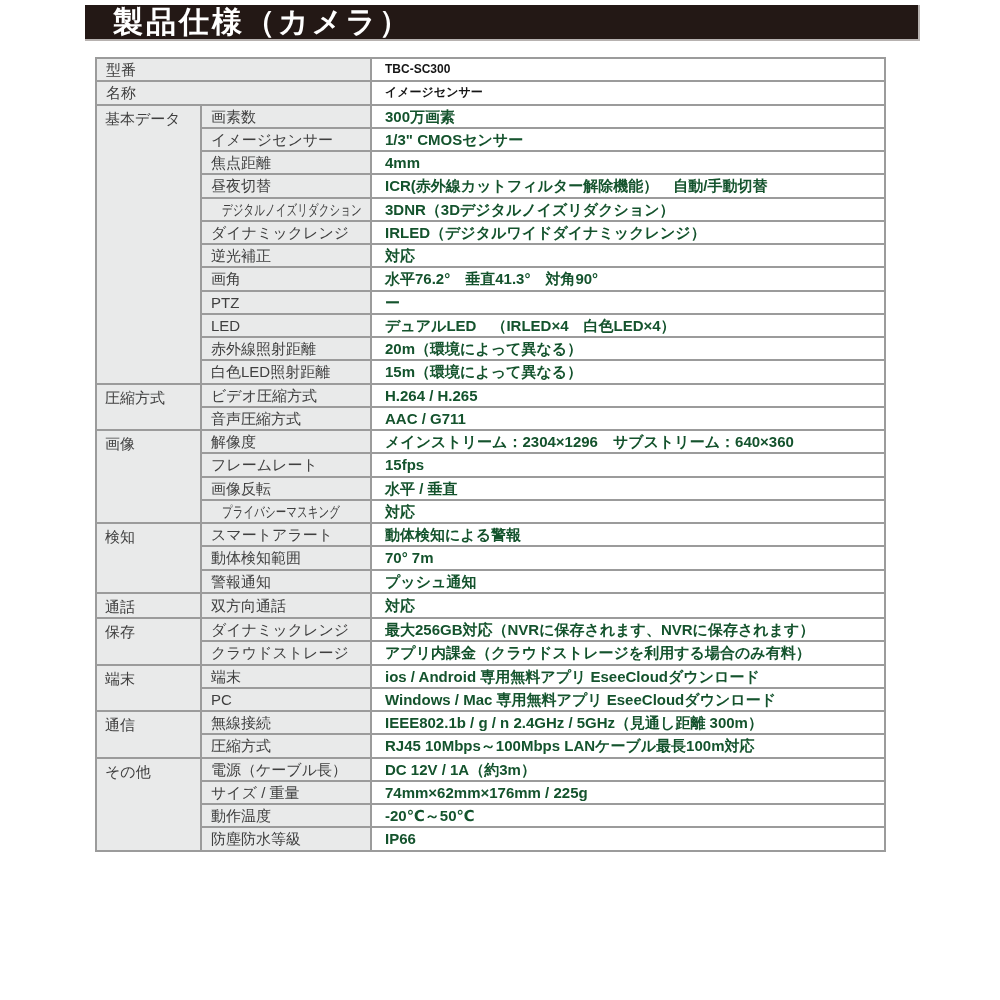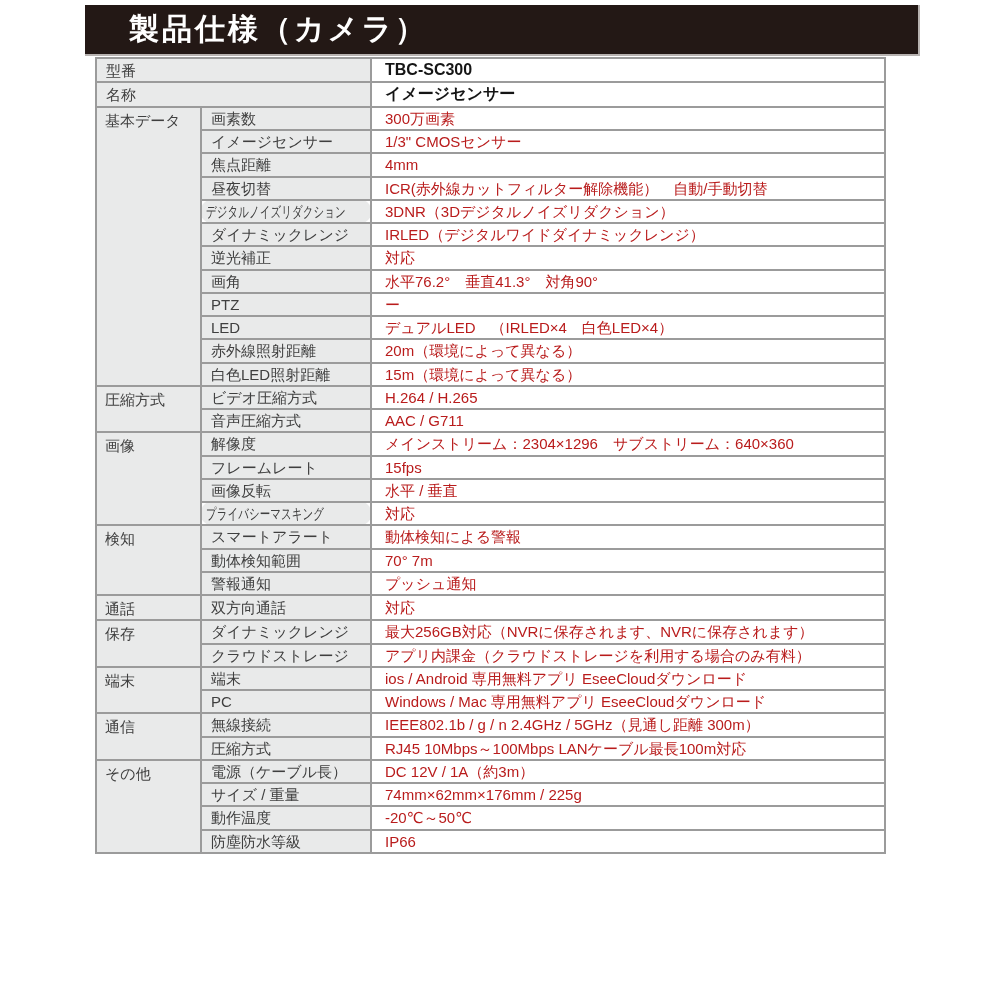--- a/index.html
+++ b/index.html
@@ -8,25 +8,25 @@
     background: #ffffff;
     font-family: "Liberation Sans", "DejaVu Sans", sans-serif;
     color: #333;
   }
   .page { position: relative; width: 1000px; height: 1000px; background: #fff; overflow: hidden; }
 
   
   .title-bar {
     position: absolute;
     left: 85px; top: 5px;
-    width: 835px; height: 51px;
+    width: 835px; height: 36px;
     background: #231815;
     display: flex; align-items: center;
     box-sizing: border-box;
-    padding-left: 44px;
+    padding-left: 28px;
     border-right: 2px solid #b7b2b0;
     border-bottom: 2px solid #b7b2b0;
   }
   .title-bar .title-text {
     color: #ffffff;
     font-size: 30px;
     font-weight: bold;
     letter-spacing: 3px;
     white-space: nowrap;
   }
@@ -55,33 +55,34 @@
     vertical-align: top;
     padding: 4px 22px 2px 8px;
   }
   td.label {
     background: #e9eaea;
     color: #3f3f3f;
     padding: 2px 2px 2px 9px;
     vertical-align: middle;
   }
   td.label span { display: inline-block; white-space: nowrap; }
-  td.label.condensed { padding-left: 4px; border-radius: 10px; }
+  td.label.condensed { padding-left: 20px; }
   td.label.condensed span {
     transform: scaleX(0.70);
     transform-origin: 0 50%;
     font-size: 15px;
   }
   td.value {
     background: #ffffff;
-    color: #b91c1c;
+    color: #14532d;
     padding: 2px 2px 2px 13px;
     vertical-align: middle;
-  }
-  td.value.bold { font-weight: bold; color: #151515; font-size: 16px; }
+    font-weight: bold;
+  }
+  td.value.bold { font-weight: bold; color: #151515; font-size: 12px; }
 </style>
 </head>
 <body>
 
 <div class="page">
 
   <div class="title-bar">
     <span class="title-text">製品仕様（カメラ）</span>
   </div>
 

